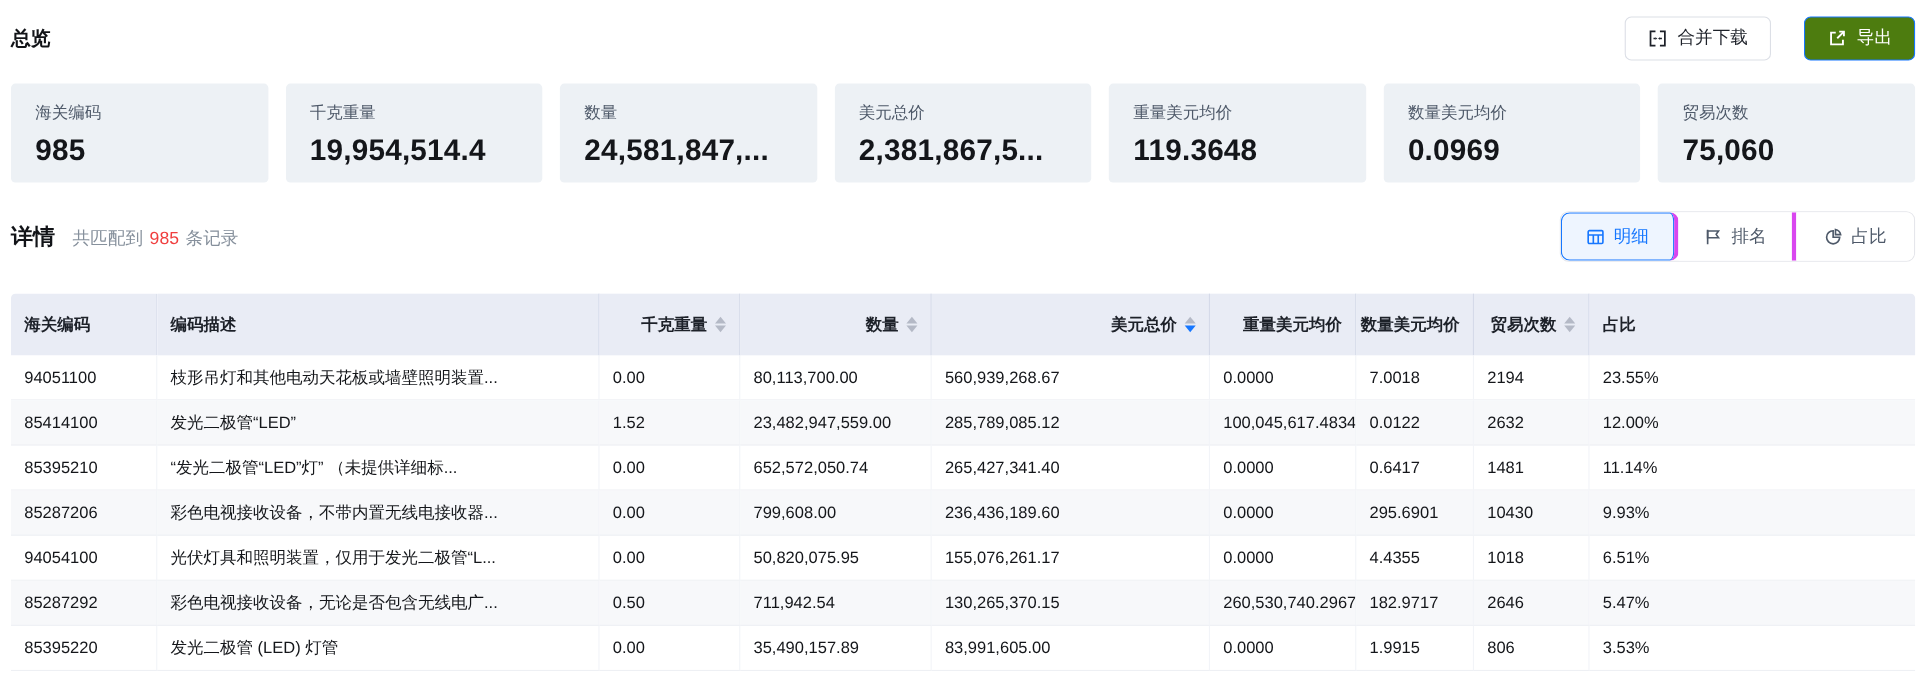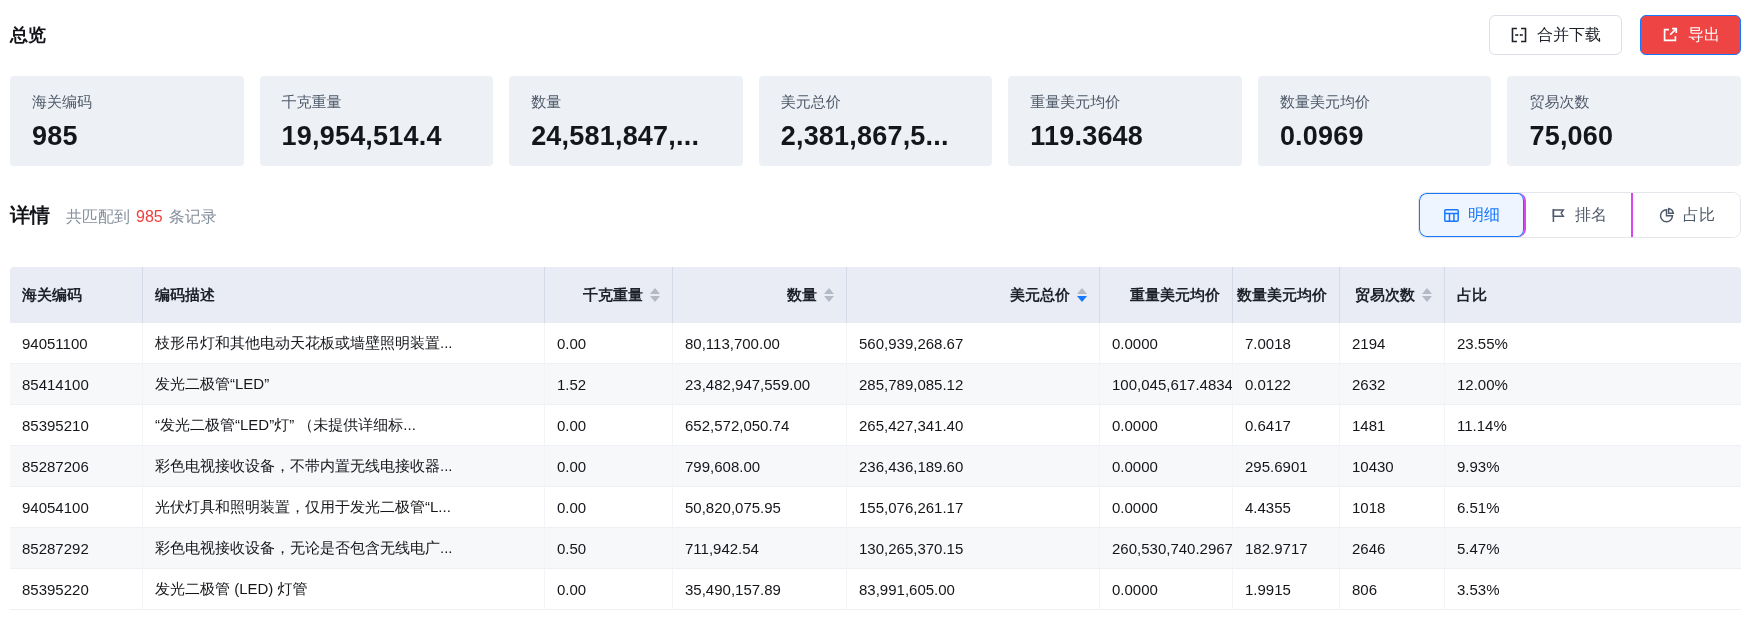--- a/index.html
+++ b/index.html
@@ -7,44 +7,44 @@
   body {
     width:1751px; height:635px; overflow:hidden;
     background:#ffffff; color:#1d2129;
     font-family:"Liberation Sans","DejaVu Sans",sans-serif;
   }
   .page { padding:0 10px; }
 
   
   .topbar { display:flex; justify-content:space-between; align-items:center; padding-top:14px; height:56px; }
   .page-title { font-size:18px; font-weight:700; color:#121418; }
-  .topbar-actions { display:flex; align-items:center; gap:18px; }
+  .topbar-actions { display:flex; align-items:center; gap:30px; }
   .btn { height:40px; display:inline-flex; align-items:center; gap:9px; padding:0 20px;
          border-radius:6px; font-size:16px; cursor:pointer; line-height:1; }
   .btn-default { background:#fff; border:1px solid #dcdfe6; color:#1d2129; }
-  .btn-primary { background:#ef4444; border:1px solid #1677ff; color:#fff; }
+  .btn-primary { background:#4d7c0f; border:1px solid #1677ff; color:#fff; }
   .btn svg { display:block; }
 
   
   .cards { display:flex; gap:16px; margin-top:20px; }
   .card { flex:1 1 0; background:#edf1f5; border-radius:4px; padding:17px 22px; height:90px; }
   .card-label { font-size:15px; color:#4e5969; }
   .card-value { margin-top:9px; font-size:27px; font-weight:700; color:#14161a;
                 white-space:nowrap; overflow:hidden; letter-spacing:.2px; }
 
   
   .section-row { margin-top:26px; display:flex; justify-content:space-between; align-items:center; }
   .section-left { display:flex; align-items:baseline; gap:16px; }
   .details-title { font-size:20px; font-weight:700; color:#121418; }
   .match-text { font-size:16px; color:#86909c; }
   .match-count { color:#f03e3e; margin:0 6px; }
 
   .tabs { display:flex; border:1px solid #e5e6eb; border-radius:8px; background:#fff; overflow:hidden; }
   .tab { width:107px; height:44px; display:flex; align-items:center; justify-content:center; gap:8px;
-         font-size:16px; color:#4e5969; cursor:pointer; border-right:2px solid #d946ef; background:#fff; }
+         font-size:16px; color:#4e5969; cursor:pointer; border-right:4px solid #d946ef; background:#fff; }
   .tab:last-child { border-right:none; }
   .tab.active { background:#eef5ff; color:#1677ff; box-shadow:inset 0 0 0 1px #1677ff; border-radius:8px; }
   .tab svg { display:block; }
 
   
   table { width:1731px; margin-top:29px; border-collapse:separate; border-spacing:0; table-layout:fixed; }
   thead th { background:#e9ecf5; height:56px; padding:0 12px; font-size:15px; font-weight:700;
              color:#1d2129; border-right:1px solid #d5dae9; }
   thead th:last-child { border-right:none; }
   thead th:first-child { border-top-left-radius:4px; }

